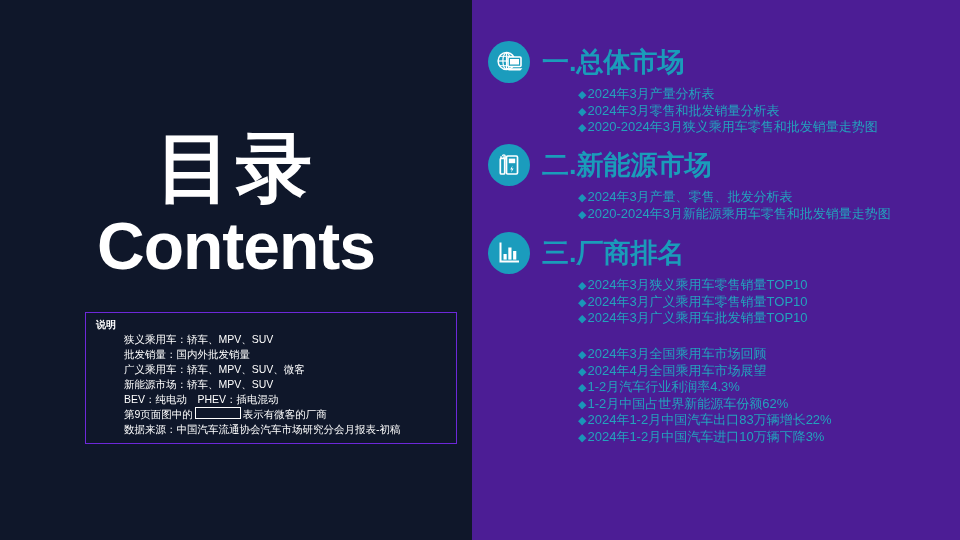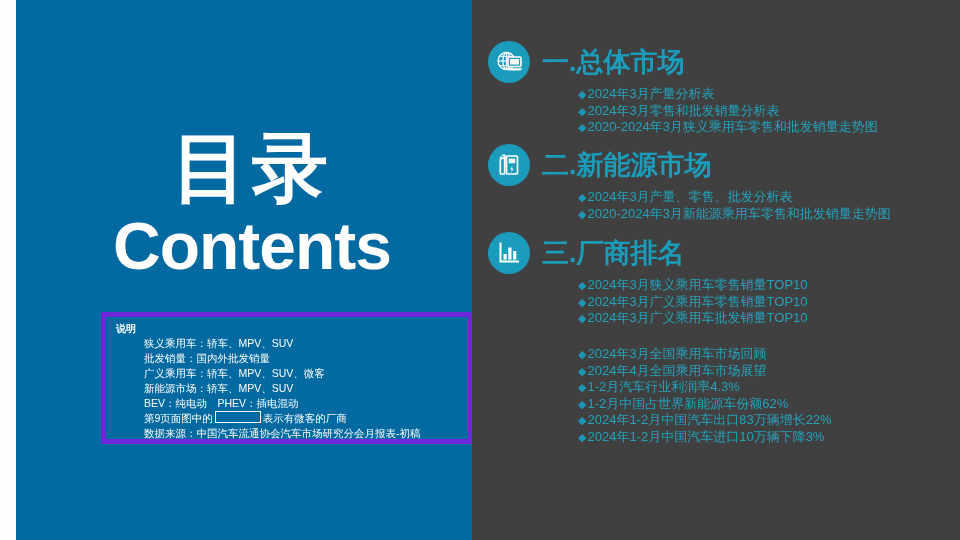--- a/index.html
+++ b/index.html
@@ -17,25 +17,25 @@
     position: relative;
     width: 960px;
     height: 540px;
     background: #fdfdfd;
     overflow: hidden;
   }
 
   
   .left-panel {
     position: absolute;
-    left: 16px;
+    left: 0;
     top: 0;
     width: 472px;
     height: 540px;
-    background: #0369a1;
+    background: #0f172a;
   }
   .title-block {
     position: absolute;
     left: 0;
     top: 130px;
     width: 472px;
     text-align: center;
   }
   .title-cn {
     color: #ffffff;
@@ -57,21 +57,21 @@
     white-space: nowrap;
   }
 
   
   .note-box {
     position: absolute;
     left: 85px;
     top: 312px;
     width: 372px;
     height: 132px;
-    border: 5px solid #6d28d9;
+    border: 1px solid #6d28d9;
     box-sizing: border-box;
     padding: 5px 0 0 10px;
   }
   .note-title {
     color: #ffffff;
     font-size: 10px;
     font-weight: 700;
     line-height: 13px;
     margin: 0 0 1px 0;
   }
@@ -96,21 +96,21 @@
     margin: 0 2px;
   }
 
   
   .right-panel {
     position: absolute;
     left: 472px;
     top: 0;
     width: 488px;
     height: 540px;
-    background: #404040;
+    background: #4c1d95;
   }
   .toc-section {
     position: absolute;
     left: 16px;
   }
   .toc-section.s1 { top: 40px; }
   .toc-section.s2 { top: 143px; }
   .toc-section.s3 { top: 231px; text-align: center; }
   .toc-section.s4 { top: 344px; }
 

